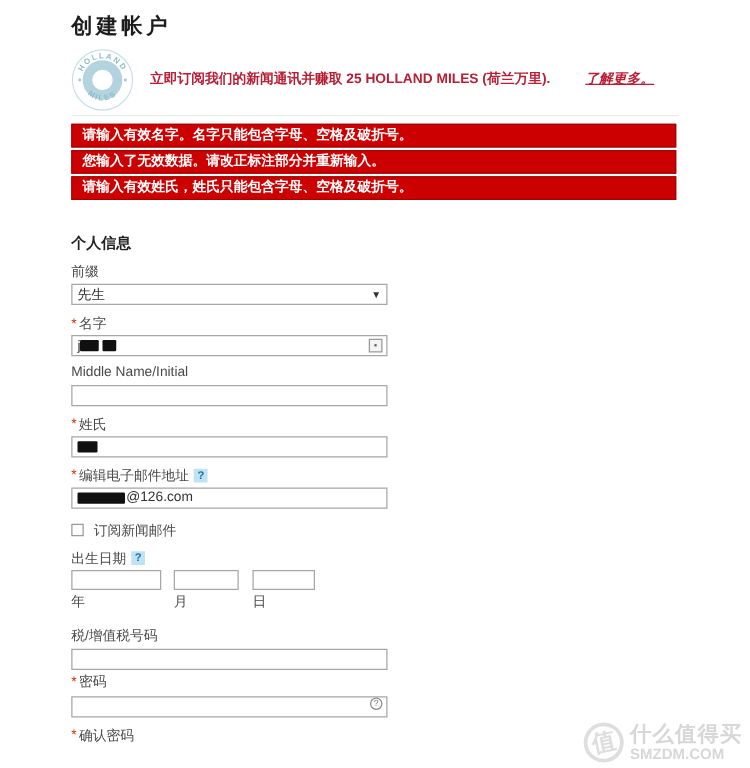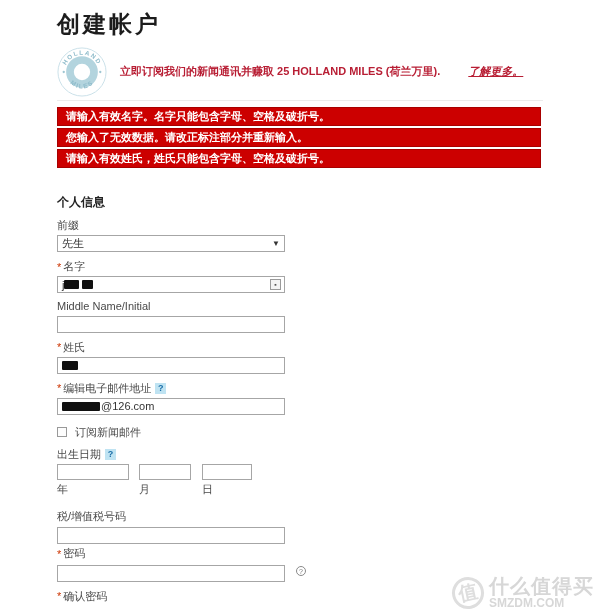--- a/index.html
+++ b/index.html
@@ -4,21 +4,21 @@
 <style>
   * { box-sizing: border-box; }
   html,body { margin:0; padding:0; }
   body {
     width:600px; height:614px; position:relative; overflow:hidden;
     background:#ffffff; font-family:"Liberation Sans", sans-serif; color:#333;
   }
   .page { position:absolute; left:57px; top:0; width:486px; }
 
   .title {
-    font-family:"Liberation Serif", serif; font-size:23px; font-weight:bold;
+    font-family:"Liberation Serif", serif; font-size:17px; font-weight:bold;
     color:#1c1c1c; margin:9px 0 0 0; letter-spacing:3px;
   }
 
   
   .banner { margin-top:7px; display:flex; align-items:center; padding-bottom:3px; border-bottom:1px solid #ececec; }
   .banner svg { flex:0 0 auto; }
   .banner-text { margin-left:13px; font-size:11px; font-weight:bold; color:#b81e34; line-height:1.4; }
   .banner-link { color:#b81e34; font-style:italic; text-decoration:underline; cursor:pointer;margin-left:25px; }
 
   
@@ -34,21 +34,21 @@
   .field-label { font-size:11px; color:#4a4a4a; margin:7px 0 2px 0; display:flex; align-items:center; }
   .req { color:#cc3300; margin-right:2px; }
 
   .help-icon {
     display:inline-block; width:11px; height:11px; margin-left:4px;
     background:#bfe3f2; color:#1b6fa8; font-size:9px; font-weight:bold;
     text-align:center; line-height:11px; cursor:pointer;
   }
 
   .text-input, .fake-input, .select-box {
-    width:228px; height:17px; border:1px solid #a6a6a6; background:#fff;
+    width:253px; height:17px; border:1px solid #a6a6a6; background:#fff;
     font-size:11px; padding:1px 4px; font-family:"Liberation Sans", sans-serif;
   }
   .fake-input { display:flex; align-items:center; position:relative; }
   .select-box { display:flex; align-items:center; justify-content:space-between; cursor:pointer; }
   .chevron { font-size:8px; color:#333; }
 
   .redact { display:inline-block; height:9px; background:#101010; border-radius:1px; }
   .redact.w15 { width:15px; margin-right:3px; }
   .redact.w11 { width:11px; }
   .redact.w16 { width:16px; }
@@ -81,21 +81,21 @@
   .watermark {
     position:absolute; right:6px; bottom:4px; display:flex; align-items:center;
     color:#d7d7d7; user-select:none;
   }
   .wm-circle {
     width:32px; height:32px; border:3px solid #dedede; border-radius:50%;
     display:flex; align-items:center; justify-content:center;
     font-size:19px; font-weight:bold; transform:rotate(-12deg); color:#dedede;
   }
   .wm-col { margin-left:5px; line-height:1.05; }
-  .wm-name { font-size:20px; font-weight:bold; letter-spacing:1px; }
+  .wm-name { font-size:17px; font-weight:bold; letter-spacing:1px; }
   .wm-domain { font-size:12px; font-weight:bold; }
 </style>
 </head>
 <body>
 
 <div class="page">
 
   <h1 class="title">创建帐户</h1>
 
   <div class="banner">

